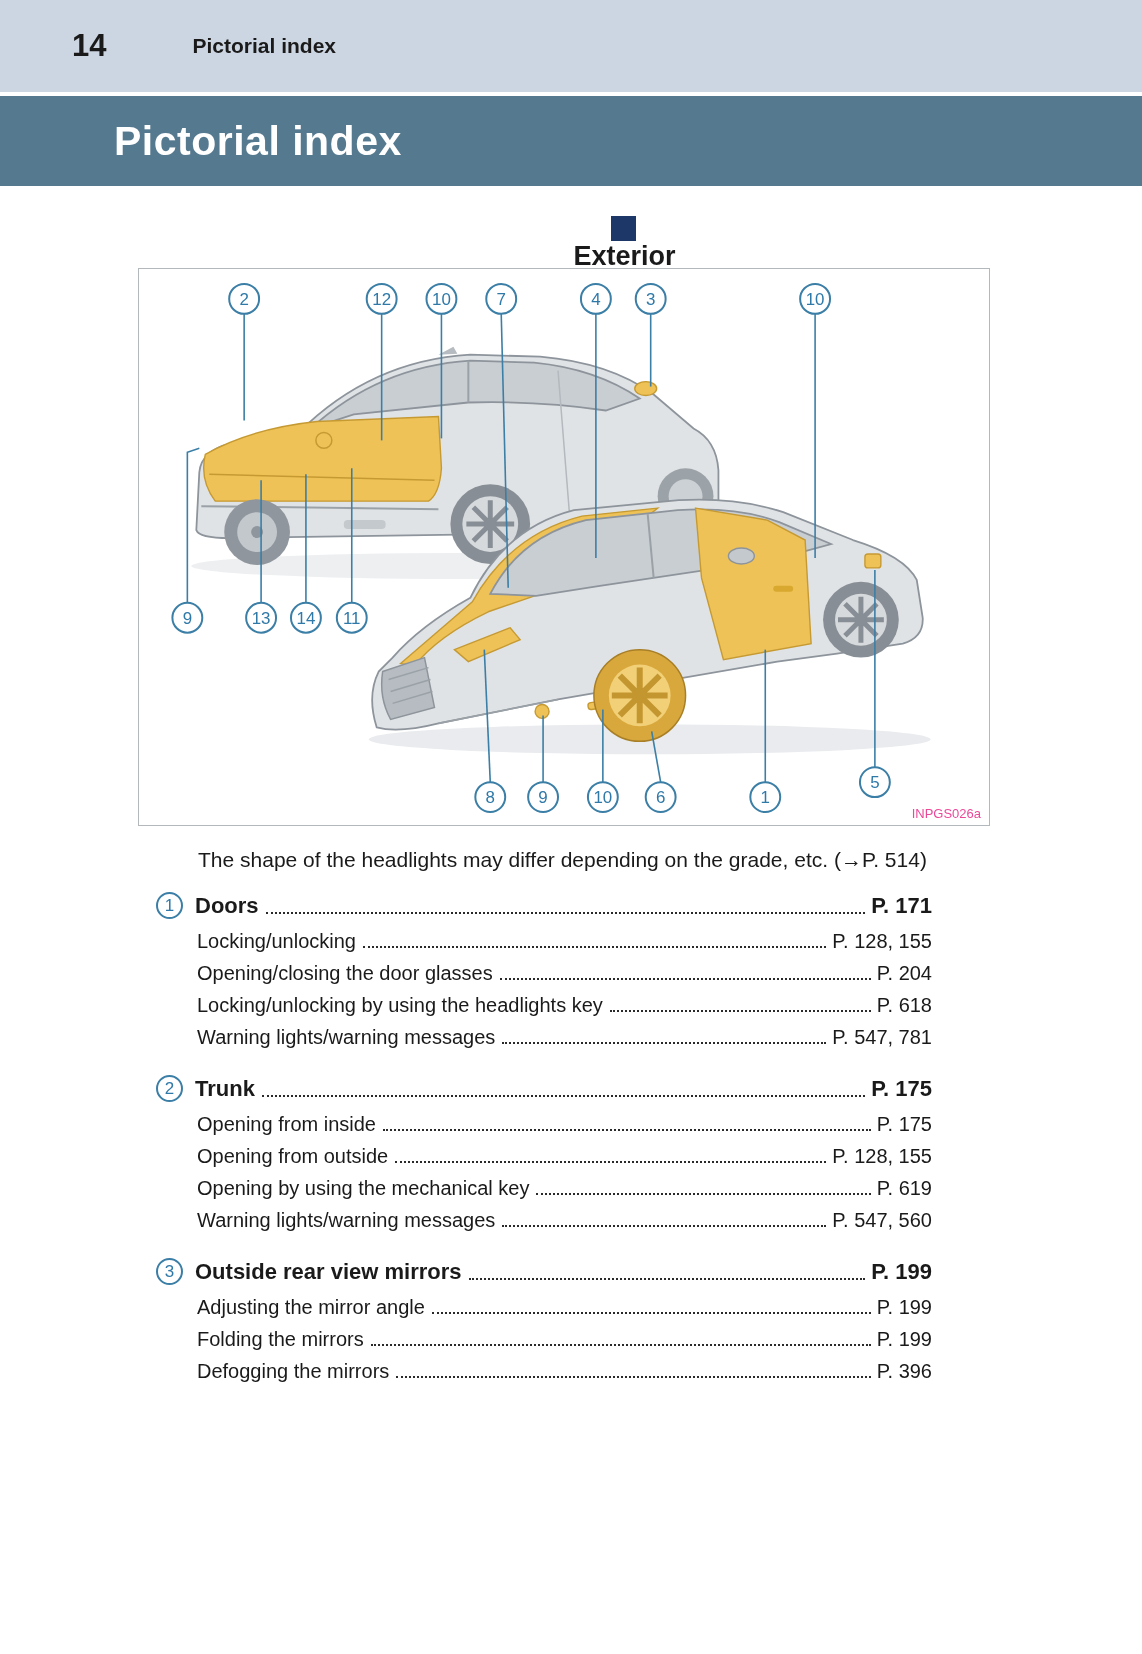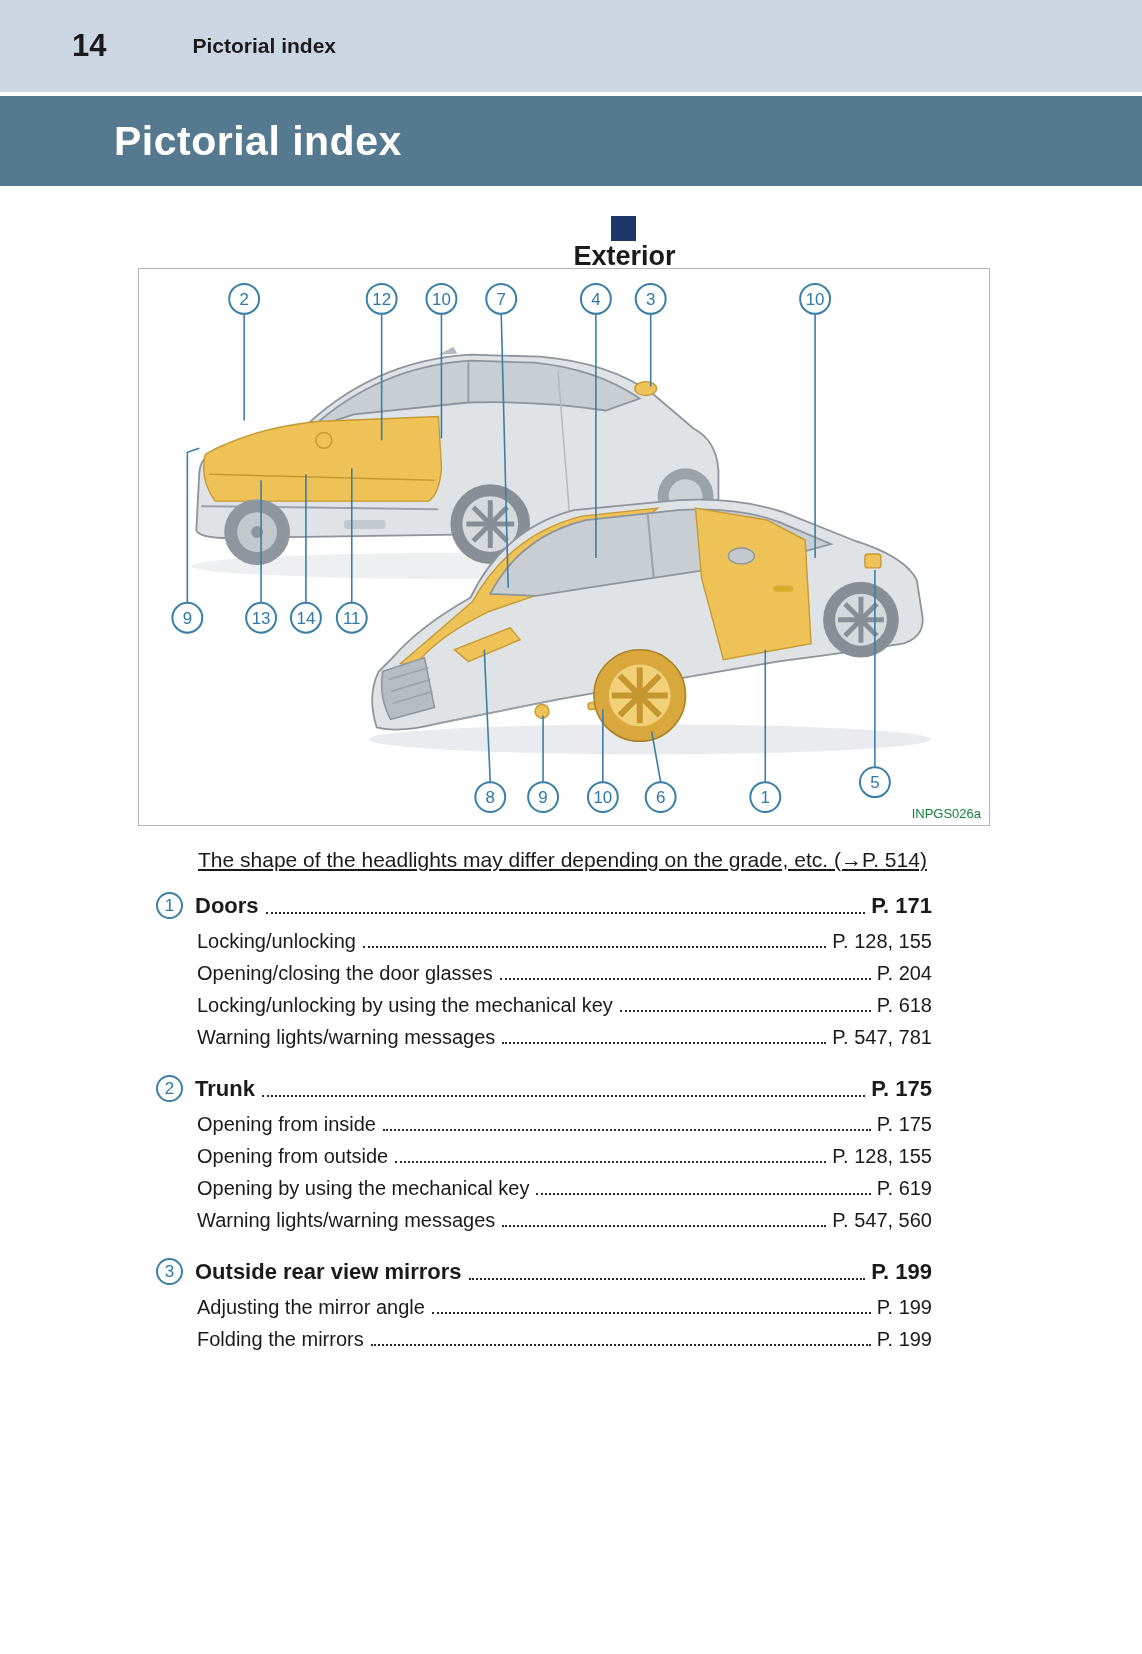--- a/index.html
+++ b/index.html
@@ -16,28 +16,28 @@
   .banner{margin-top:4px;height:90px;background:#55798f;display:flex;align-items:center;}
   .banner-title{color:#ffffff;font-size:41px;font-weight:bold;margin-left:114px;letter-spacing:.5px;}
   
   .section-head{margin:30px 0 0 104px;display:flex;align-items:center;height:30px;flex-direction:column;}
   .section-square{width:25px;height:25px;background:#1d3868;flex:0 0 auto;}
   .section-label{font-size:27px;font-weight:bold;margin-left:3px;}
   
   .diagram-box{margin:22px 0 0 138px;width:852px;height:558px;border:1px solid #b3b8bd;
     position:relative;background:#fff;box-sizing:border-box;}
   .diagram-box svg{position:absolute;left:0;top:0;width:100%;height:100%;}
-  .diagram-code{position:absolute;right:8px;bottom:4px;font-size:13px;color:#15803d;}
+  .diagram-code{position:absolute;right:8px;bottom:4px;font-size:13px;color:#ec4899;}
   .co-circle{fill:#ffffff;stroke:#3b7ea6;stroke-width:2;}
   .co-num{fill:#2f79a8;font-size:17px;text-anchor:middle;font-family:"Liberation Sans",sans-serif;}
   .lines polyline{fill:none;stroke:#3b7ea6;stroke-width:1.6;}
   .car-stroke{stroke:#8d949b;stroke-width:1.8;}
   .hl{fill:#efc257;stroke:#c69a33;stroke-width:1.4;}
   
-  .caption{margin:22px 0 0 198px;font-size:21px;text-decoration:underline;}
+  .caption{margin:22px 0 0 198px;font-size:21px;}
   
   .index{margin:20px 0 0 156px;width:776px;}
   .entry + .entry{margin-top:26px;}
   .row{display:flex;align-items:flex-end;}
   .row.main{font-size:22px;}
   .row.main .title,.row.main .page{font-weight:bold;}
   .row.sub{font-size:20px;margin-left:41px;margin-top:9px;}
   .row.main + .row.sub{margin-top:11px;}
   .leader{flex:1 1 auto;border-bottom:2.6px dotted #2a2a2a;margin:0 6px 5px 7px;min-width:18px;}
   .num-circle{width:27px;height:27px;border:2px solid #3b7ea6;border-radius:50%;
@@ -208,21 +208,21 @@
       <span>Locking/unlocking</span>
       <span class="leader"></span>
       <span class="page">P. 128, 155</span>
     </div>
     <div class="row sub">
       <span>Opening/closing the door glasses</span>
       <span class="leader"></span>
       <span class="page">P. 204</span>
     </div>
     <div class="row sub">
-      <span>Locking/unlocking by using the mechanical key</span>
+      <span>Locking/unlocking by using the headlights key</span>
       <span class="leader"></span>
       <span class="page">P. 618</span>
     </div>
     <div class="row sub">
       <span>Warning lights/warning messages</span>
       <span class="leader"></span>
       <span class="page">P. 547, 781</span>
     </div>
   </div>
 
@@ -265,15 +265,20 @@
     <div class="row sub">
       <span>Adjusting the mirror angle</span>
       <span class="leader"></span>
       <span class="page">P. 199</span>
     </div>
     <div class="row sub">
       <span>Folding the mirrors</span>
       <span class="leader"></span>
       <span class="page">P. 199</span>
     </div>
+    <div class="row sub">
+      <span>Defogging the mirrors</span>
+      <span class="leader"></span>
+      <span class="page">P. 396</span>
+    </div>
   </div>
 
 </section>
 
 </body></html>

